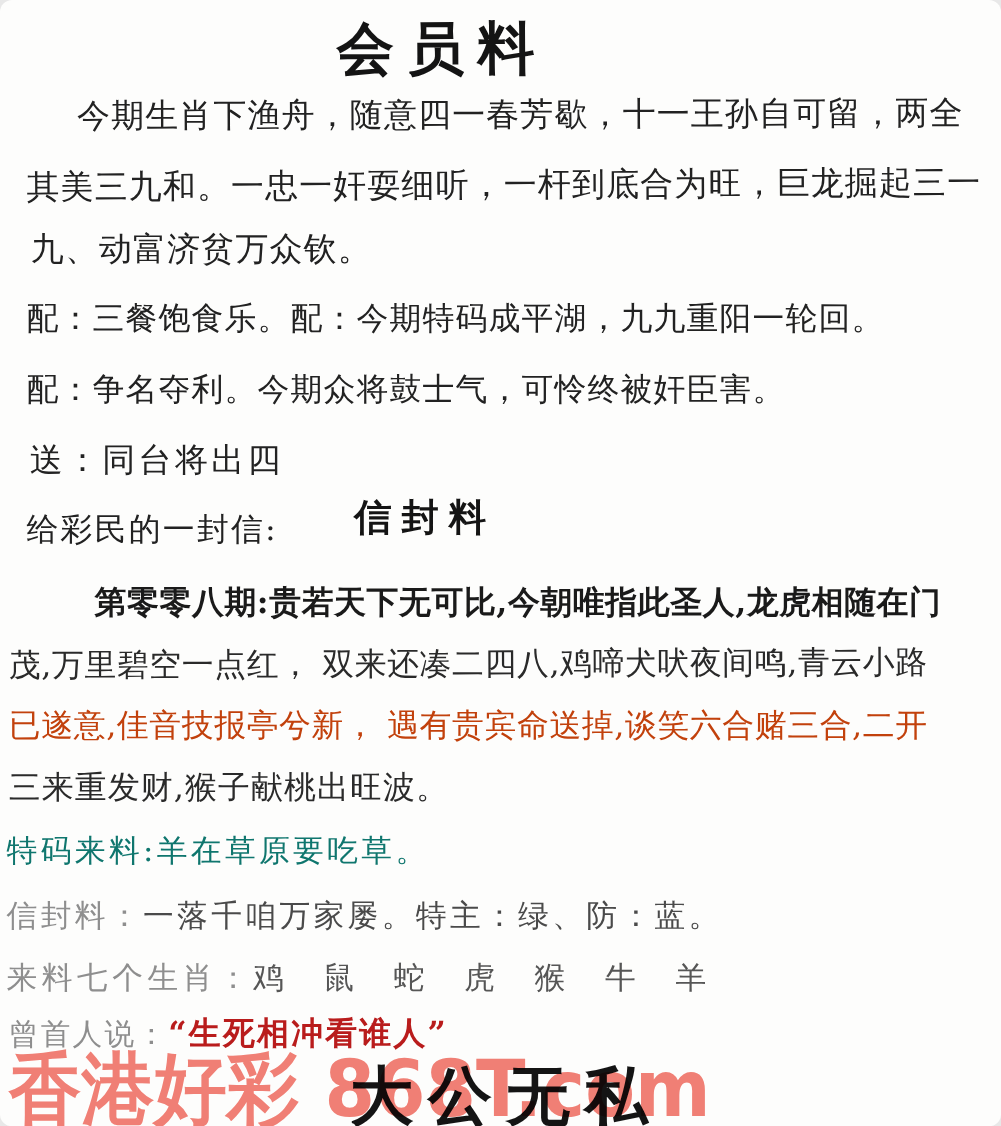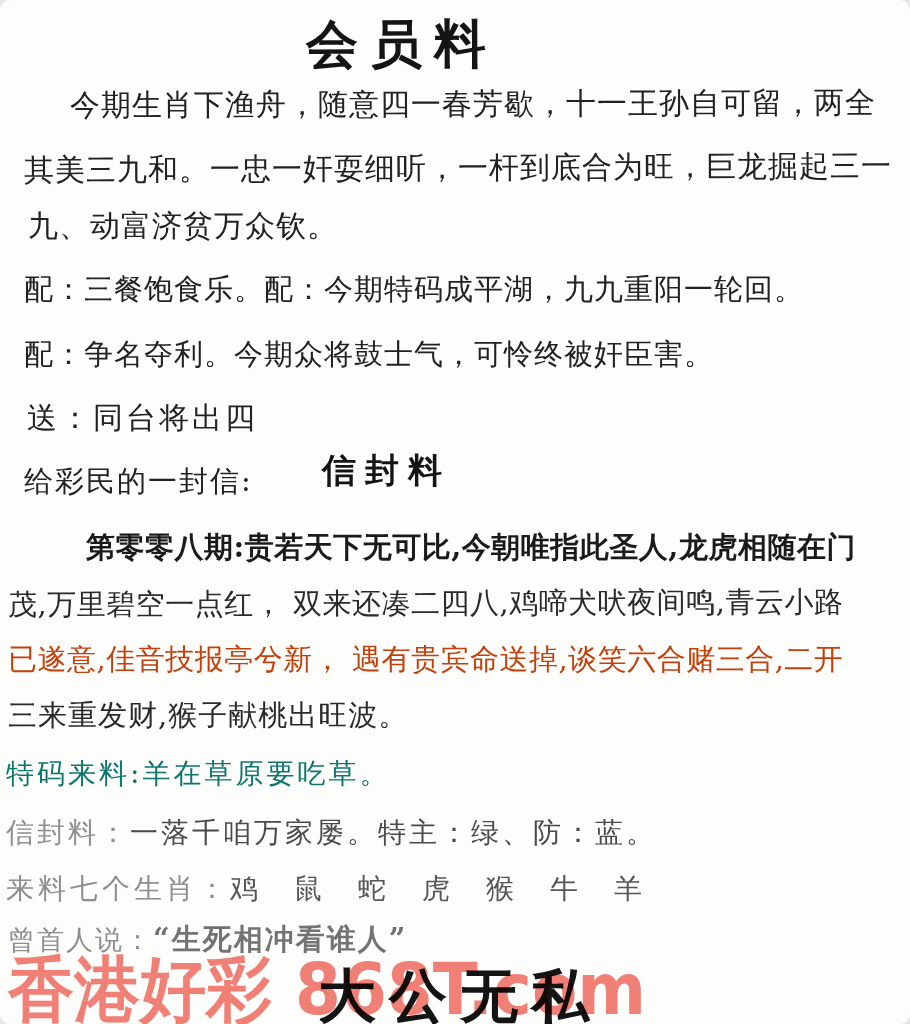--- a/index.html
+++ b/index.html
@@ -42,21 +42,21 @@
   .l-e2{left:8px;top:584px;font-size:29px;letter-spacing:0.5px;color:#2a2a2a;transform:rotate(-0.2deg);}
   .l-e3{left:8px;top:640px;font-size:29px;letter-spacing:0.5px;color:#c2410c;}
   .l-e4{left:8px;top:696px;font-size:29px;letter-spacing:1px;color:#2a2a2a;}
 
   .l-special{left:6px;top:755px;font-size:28px;letter-spacing:3px;color:#0f766e;}
   .l-envline{left:6px;top:814px;font-size:28px;letter-spacing:3px;color:#4a4a4a;}
   .l-zodiac{left:6px;top:870px;font-size:28px;letter-spacing:4px;color:#565656;}
   .l-quote{left:8px;top:920px;font-size:27px;letter-spacing:2px;color:#4e4e4e;}
 
   .faded-lead{color:#8e8e8e;}
-  .quote-strong{font-weight:bold;color:#737373;font-size:29px;}
+  .quote-strong{font-weight:bold;color:#b91c1c;font-size:29px;}
 
   .watermark{
     position:absolute;
     left:8px;top:942px;
     font-family:"DejaVu Sans","Liberation Sans",sans-serif;
     font-weight:bold;
     font-size:66px;
     letter-spacing:0px;
     color:#f1756a;
     mix-blend-mode:multiply;

